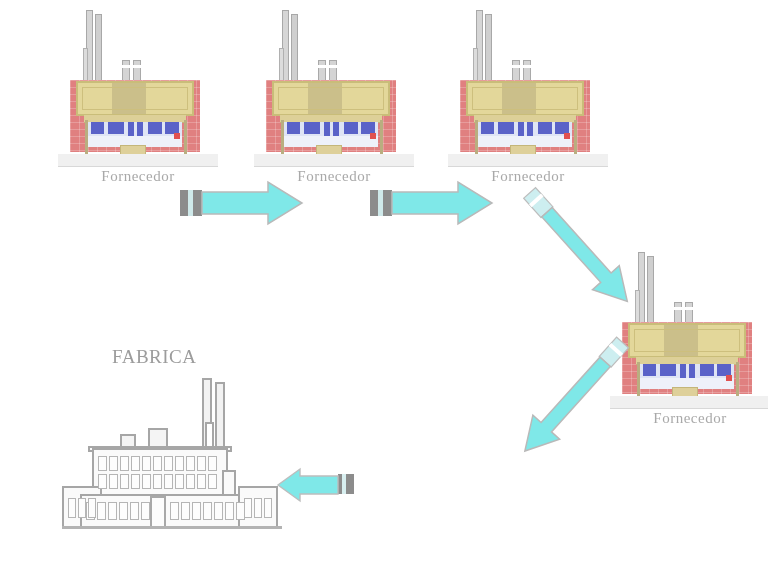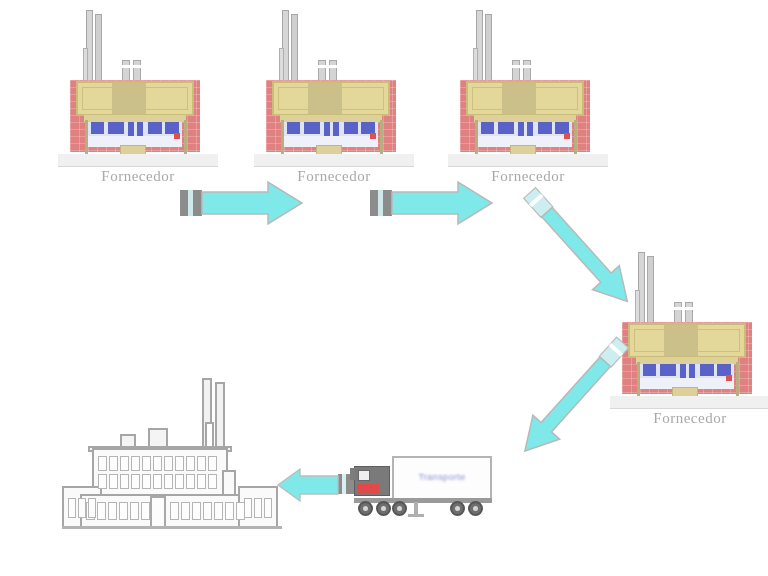--- a/index.html
+++ b/index.html
@@ -623,20 +623,21 @@
 
   <div class="arrow" style="left:276px; top:468px;">
     <svg width="80" height="36" viewBox="0 0 80 36">
       <rect x="62" y="6" width="16" height="20" fill="#8c8c8c"></rect>
       <rect x="66" y="6" width="4" height="20" fill="#d8eff0"></rect>
       <path d="M62 8 L24 8 L24 1 L2 17 L24 33 L24 26 L62 26 Z" fill="#7fe8e8" stroke="#bdbdbd" stroke-width="1.4"></path>
     </svg>
   </div>
 
 
+  <div class="fabrica-label">FABRICA</div>
 
   <div class="factory">
     <div class="fct-stack s1"></div>
     <div class="fct-stack s2"></div>
     <div class="fct-stack s3"></div>
     <div class="fct-roofbox b1"></div>
     <div class="fct-roofbox b2"></div>
     <div class="fct-cornice"></div>
     <div class="fct-upper"></div>
     <div class="fct-side"></div>
@@ -697,41 +698,14 @@
     </div>
     <div class="fct-windows" style="left:182px; top:120px;">
       <span style="width:8px;height:20px"></span>
         <span style="width:8px;height:20px"></span>
       <span style="width:8px;height:20px"></span>
     </div>
     <div class="fct-door"></div>
     <div class="fct-ground"></div>
   </div>
 
-  <div class="truck">
-    <div class="tr-box">
-      <div class="tr-box-text">Transporte</div>
-    </div>
-    <div class="tr-cab"></div>
-    <div class="tr-mirror"></div>
-    <div class="tr-cab-win"></div>
-    <div class="tr-red"></div>
-    <div class="tr-chassis"></div>
-    <div class="tr-leg"></div>
-    <div class="tr-leg-foot"></div>
-    <div class="tr-wheel" style="left:10px">
-        <i></i>
-      </div>
-    <div class="tr-wheel" style="left:28px">
-        <i></i>
-      </div>
-    <div class="tr-wheel" style="left:44px">
-        <i></i>
-      </div>
-    <div class="tr-wheel" style="left:102px">
-        <i></i>
-      </div>
-    <div class="tr-wheel" style="left:120px">
-        <i></i>
-      </div>
-  </div>
 
 </div>
 
 </body></html>

